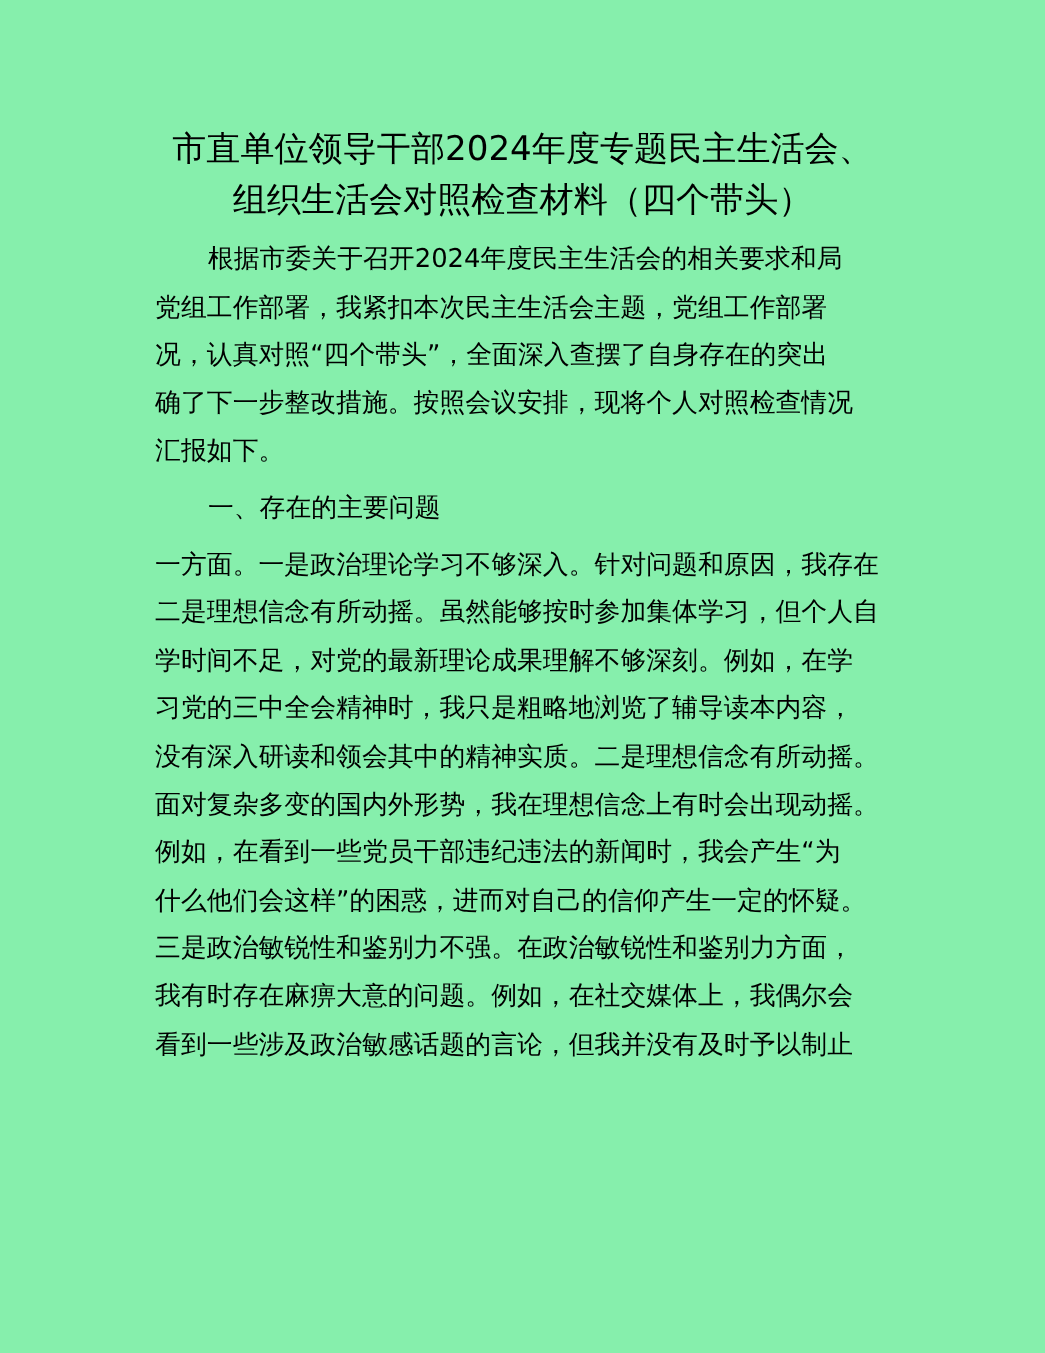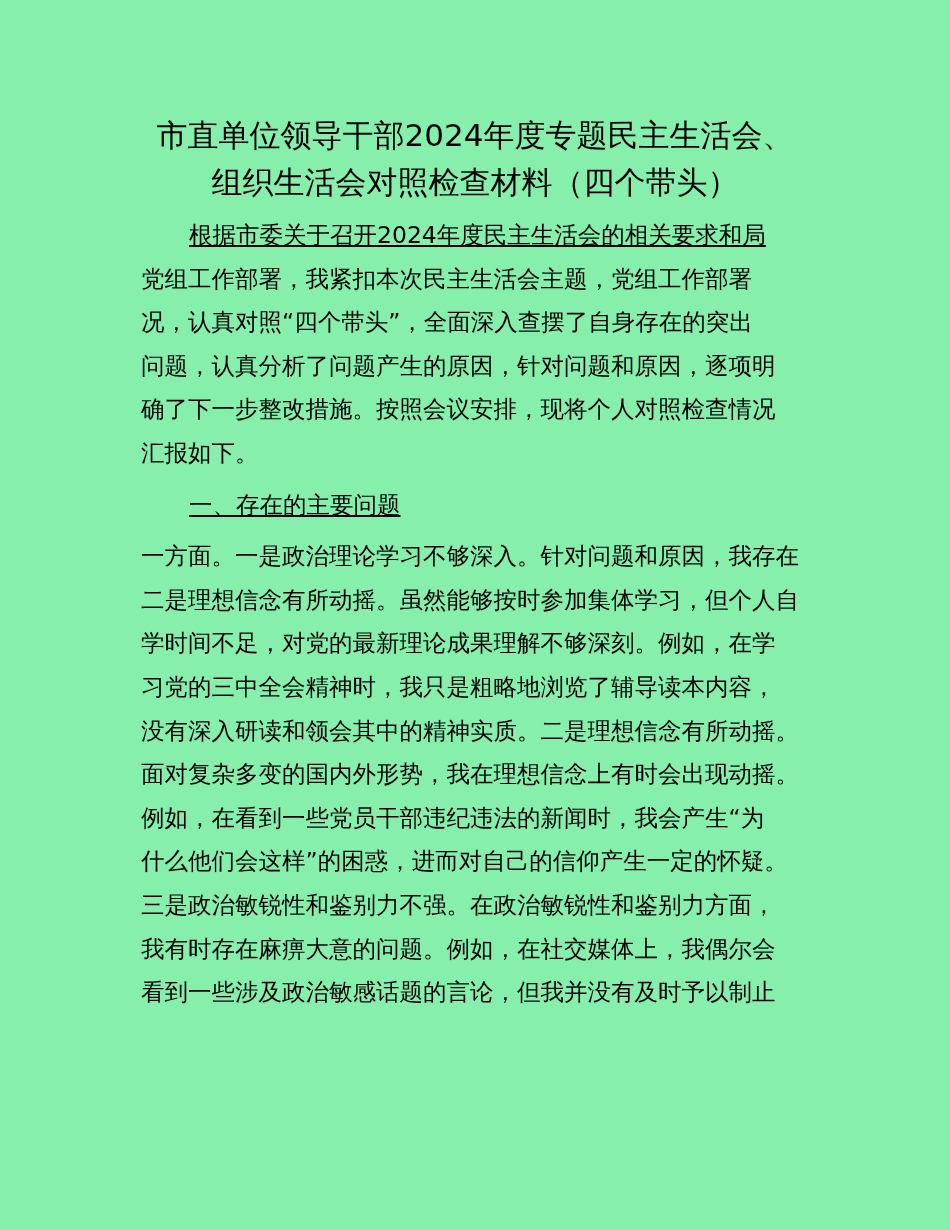--- a/index.html
+++ b/index.html
@@ -4,38 +4,37 @@
 <style>
   html, body { margin: 0; padding: 0; background: #ffffff; }
   body { width: 950px; height: 1230px; position: relative; overflow: hidden;
          font-family: "DejaVu Sans", "Liberation Sans", sans-serif; color: #000; }
   .page { position: absolute; left: 0; top: 0; width: 950px; height: 1230px; background: #86efac; }
   .title { position: absolute; left: 100px; width: 750px; text-align: center;
            font-size: 31px; line-height: 47px; top: 112px; letter-spacing: 0px; }
   .title div { white-space: nowrap; }
   .body { position: absolute; left: 141px; top: 214px; width: 690px; }
   .line { font-size: 23.5px; line-height: 43.6px; white-space: nowrap; height: 43.6px; }
-  .indent { padding-left: 48px; text-decoration: underline; }
+  .indent { padding-left: 48px; }
   .gap { height: 8px; }
 </style>
 </head>
 <body>
 
 <div class="page">
   <div class="title">
     <div>市直单位领导干部2024年度专题民主生活会、</div>
     <div>组织生活会对照检查材料（四个带头）</div>
   </div>
 
   <div class="body">
     <div>
       <div class="line indent">根据市委关于召开2024年度民主生活会的相关要求和局</div>
       <div class="line">党组工作部署，我紧扣本次民主生活会主题，党组工作部署</div>
       <div class="line">况，认真对照“四个带头”，全面深入查摆了自身存在的突出</div>
-      <div class="line">问题，认真分析了问题产生的原因，针对问题和原因，逐项明</div>
       <div class="line">确了下一步整改措施。按照会议安排，现将个人对照检查情况</div>
       <div class="line">汇报如下。</div>
     </div>
     <div class="gap"></div>
     <div class="line indent">一、存在的主要问题</div>
     <div class="gap"></div>
     <div>
       <div class="line">一方面。一是政治理论学习不够深入。针对问题和原因，我存在</div>
       <div class="line">二是理想信念有所动摇。虽然能够按时参加集体学习，但个人自</div>
       <div class="line">学时间不足，对党的最新理论成果理解不够深刻。例如，在学</div>

